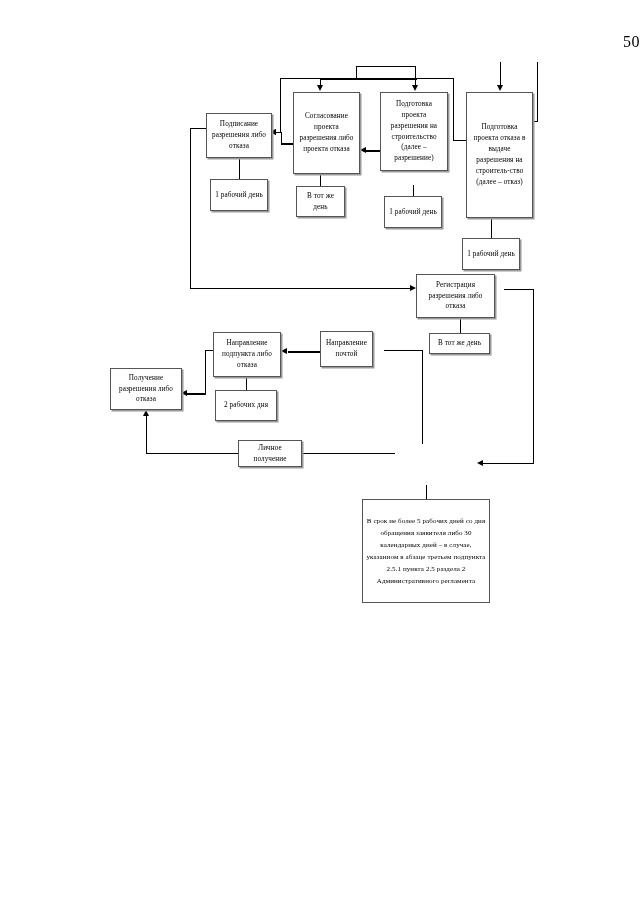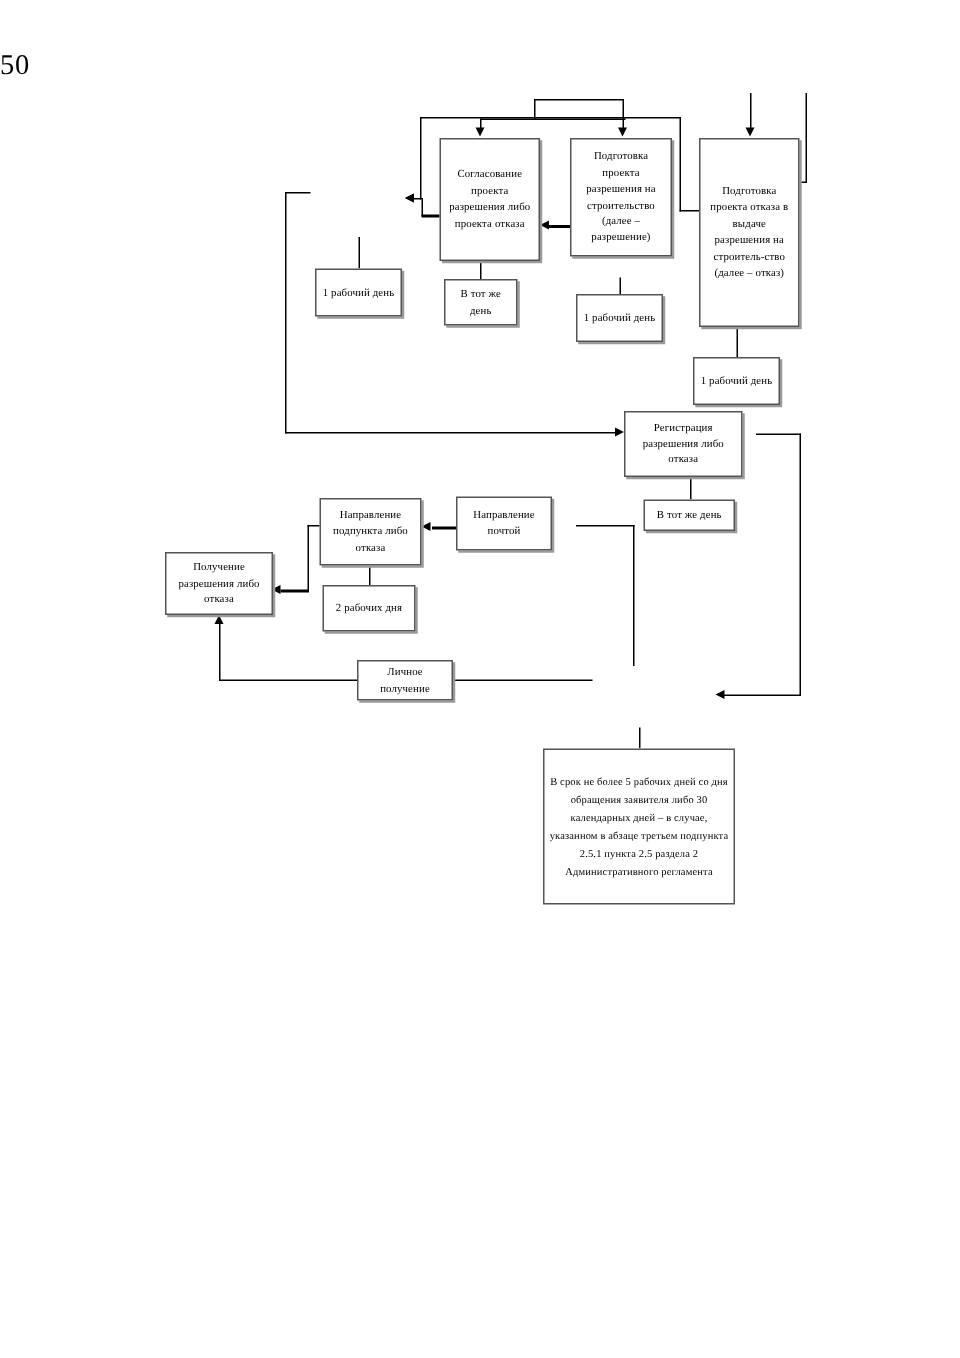--- a/index.html
+++ b/index.html
@@ -21,22 +21,22 @@
     left: 0; top: 0;
     width: 640px;
     height: 905px;
   }
 
   #page-number {
     position: absolute;
     left: 0;
     top: 33px;
     width: 640px;
-    text-align: left;
-    font-size: 19px;
+    text-align: right;
+    font-size: 16px;
     letter-spacing: 0.5px;
   }
 
   .node {
     position: absolute;
     box-sizing: border-box;
     border: 1px solid #555555;
     background: #ffffff;
     display: flex;
     align-items: center;
@@ -172,20 +172,23 @@
   </div>
 
   <div class="node shadowed" style="left:380px; top:92px; width:68px; height:79px;">
     <span class="txt">Подготовка проекта разрешения на строительство (далее – разрешение)</span>
   </div>
 
   <div class="node shadowed" style="left:466px; top:92px; width:67px; height:126px;">
     <span class="txt">Подготовка проекта отказа в выдаче разрешения на строитель-ство (далее – отказ)</span>
   </div>
 
+  <div class="node shadowed" style="left:206px; top:113px; width:66px; height:45px;">
+    <span class="txt">Подписание разрешения либо отказа</span>
+  </div>
 
   <div class="node shadowed" style="left:210px; top:179px; width:58px; height:32px;">
     <span class="txt">1 рабочий день</span>
   </div>
 
   <div class="node shadowed" style="left:296px; top:186px; width:49px; height:31px;">
     <span class="txt">В тот же день</span>
   </div>
 
   <div class="node shadowed" style="left:384px; top:196px; width:58px; height:32px;">
@@ -197,21 +200,21 @@
   </div>
 
   <div class="node shadowed" style="left:416px; top:274px; width:79px; height:44px;">
     <span class="txt">Регистрация разрешения либо отказа</span>
   </div>
 
   <div class="node shadowed" style="left:429px; top:333px; width:61px; height:21px;">
     <span class="txt">В тот же день</span>
   </div>
 
-  <div class="node shadowed" style="left:304px; top:331px; width:64px; height:36px;">
+  <div class="node shadowed" style="left:320px; top:331px; width:53px; height:36px;">
     <span class="txt">Направление почтой</span>
   </div>
 
   <div class="node shadowed" style="left:213px; top:332px; width:68px; height:45px;">
     <span class="txt">Направление подпункта либо отказа</span>
   </div>
 
   <div class="node shadowed" style="left:215px; top:390px; width:62px; height:31px;justify-content:center;">
     <span class="txt">2 рабочих дня</span>
   </div>

